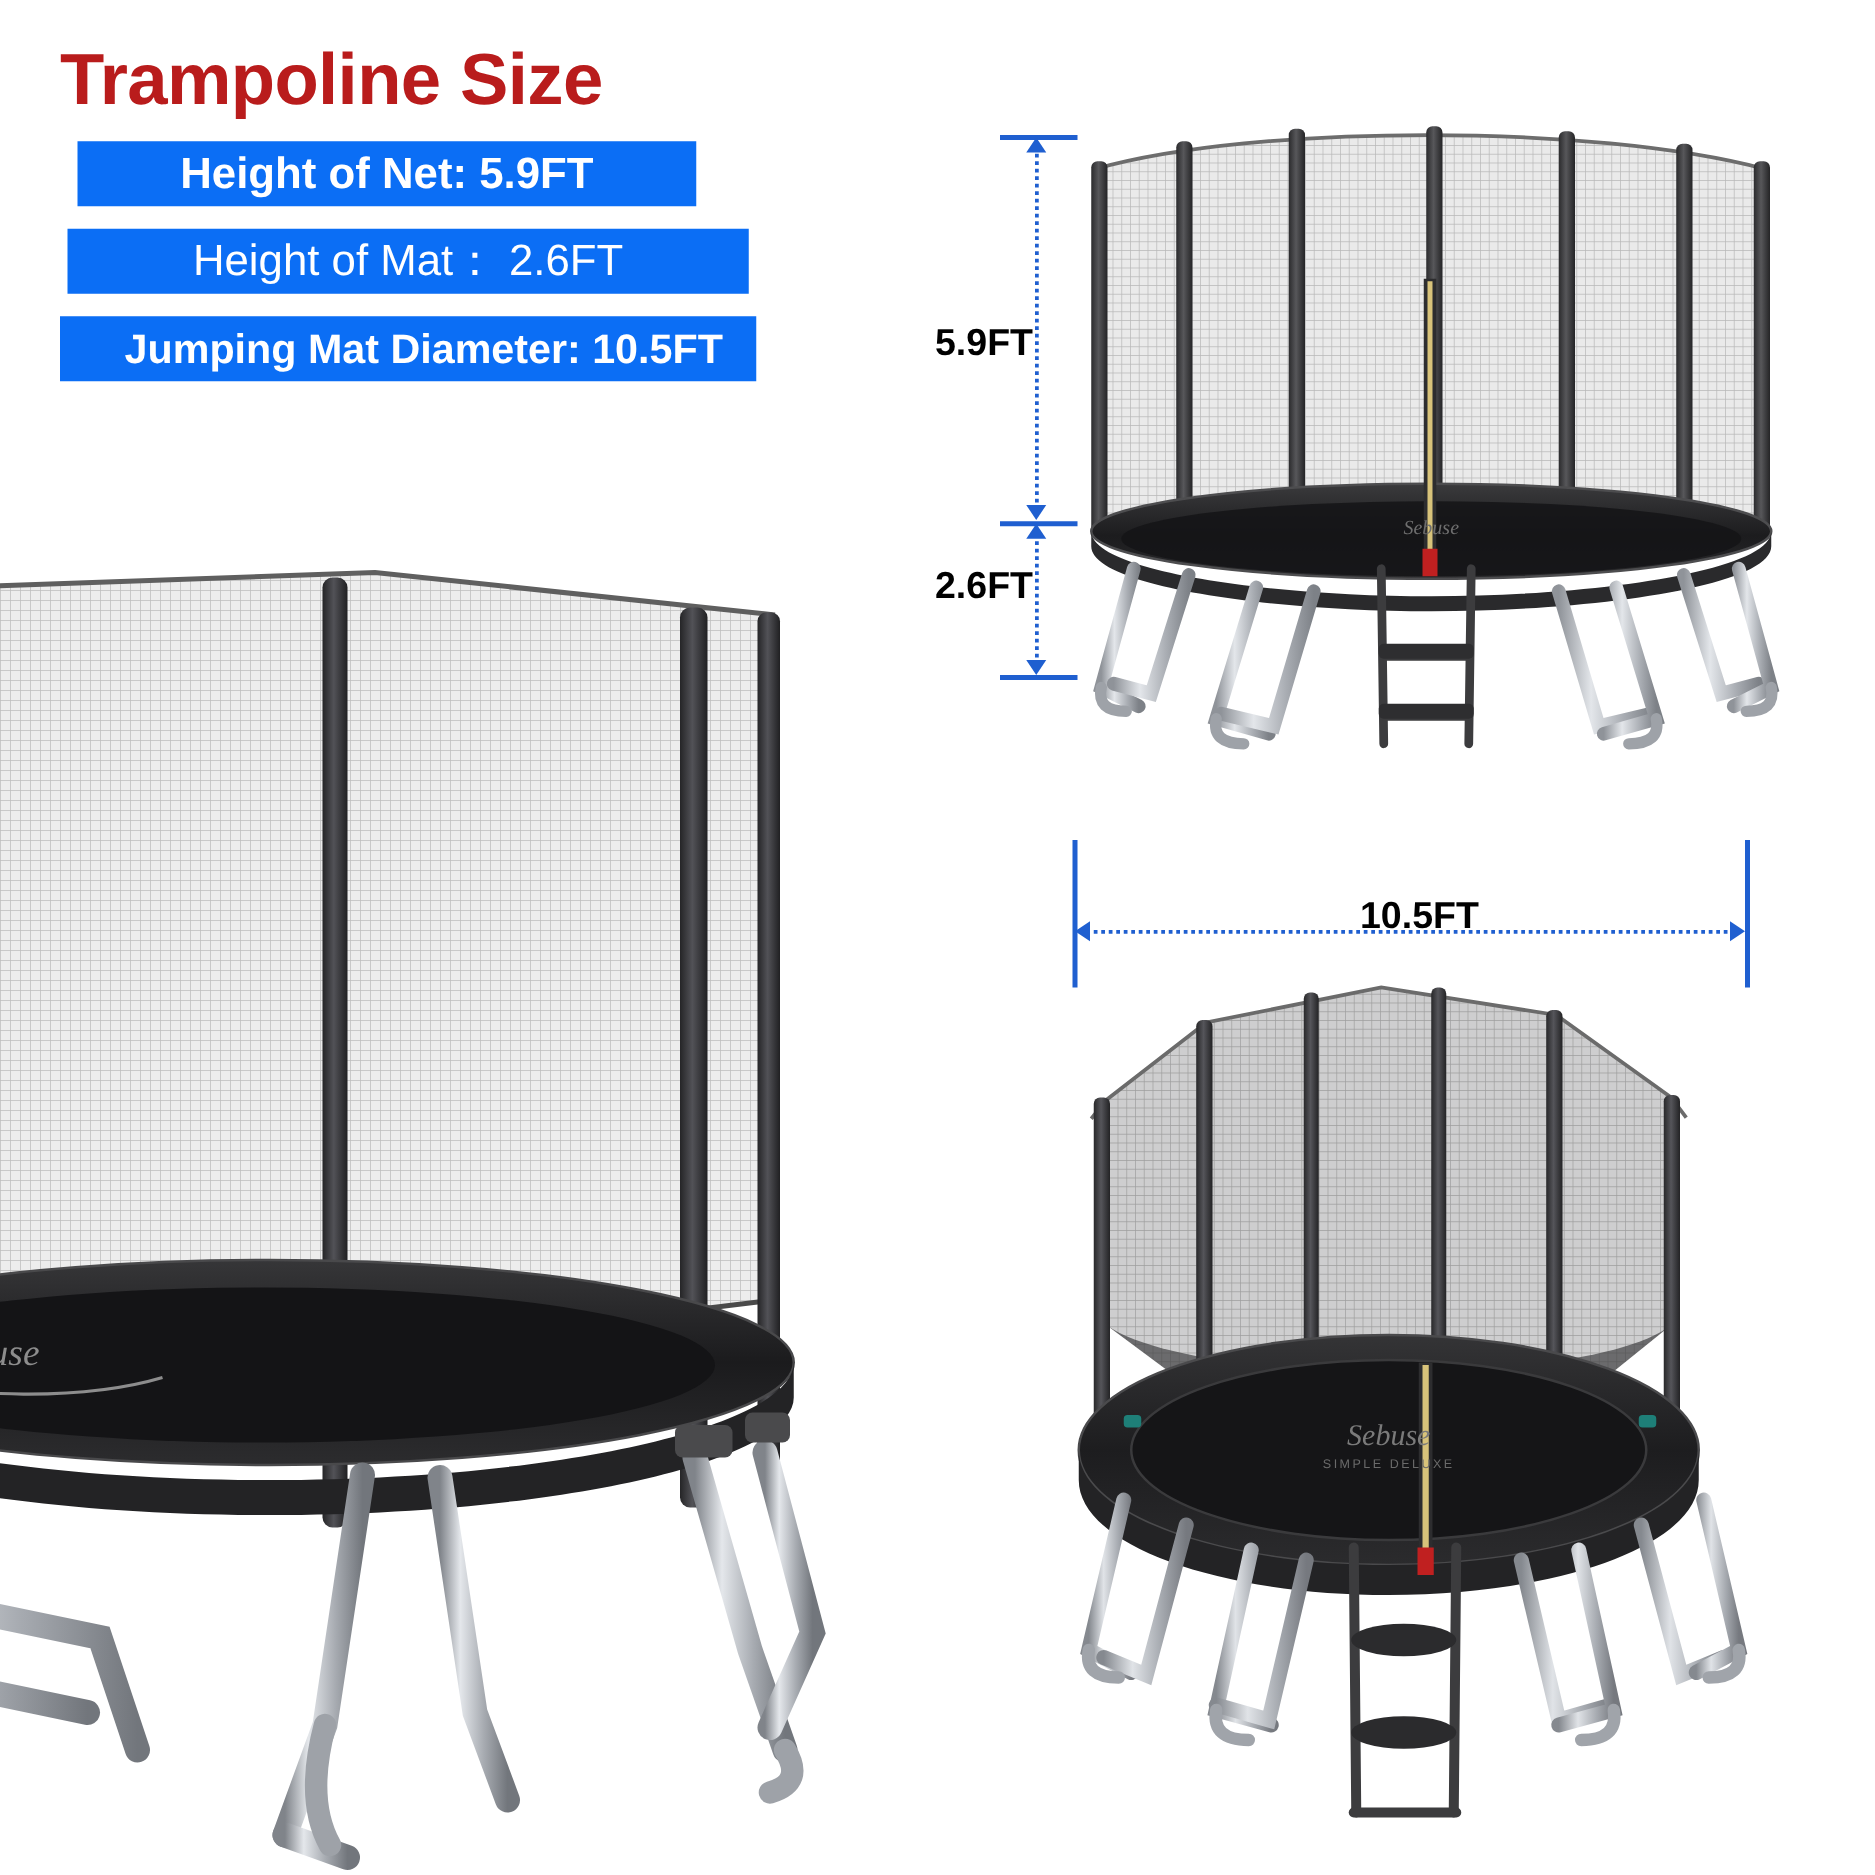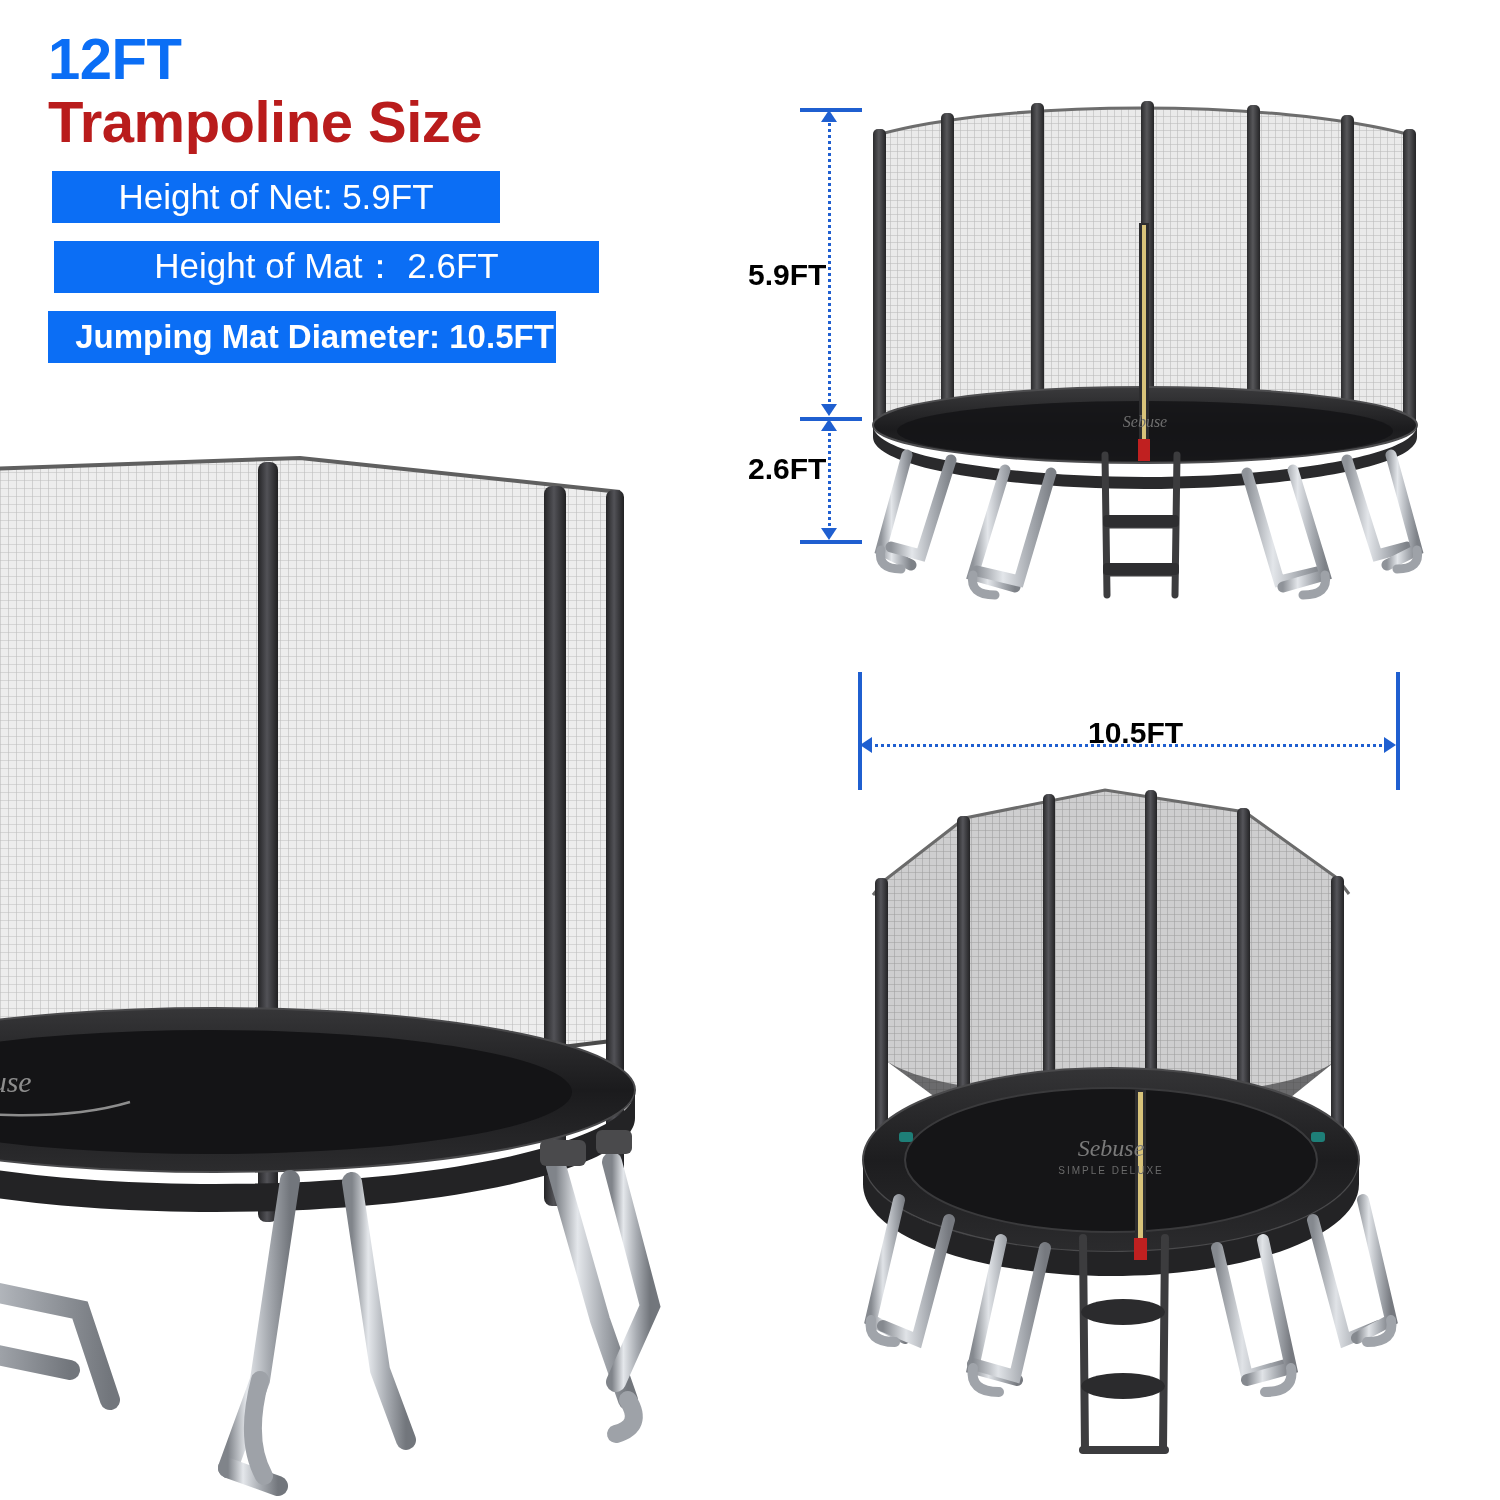--- a/index.html
+++ b/index.html
@@ -45,23 +45,23 @@
     font-size: 35px;
     display: flex;
     align-items: center;
     justify-content: center;
     height: 52px;
     margin-top: 18px;
     box-sizing: border-box;
     padding: 0 14px;
     white-space: nowrap;
   }
-  #spec-net  { width: 448px; margin-left: 4px; }
+  #spec-net  { width: 495px; margin-left: 14px; font-weight: bold; }
   #spec-mat  { width: 545px; margin-left: 6px; }
-  #spec-diam { width: 508px; margin-left: 0px; font-weight: bold; font-size: 33px; padding-left: 39px; }
+  #spec-diam { width: 557px; margin-left: 0px; font-weight: bold; font-size: 33px; padding-left: 39px; }
 
   
   .dim-text {
     position: absolute;
     font-size: 30px;
     font-weight: bold;
     color: #000;
     white-space: nowrap;
   }
   .dim-line-v {
@@ -114,21 +114,20 @@
     color: #8e8e8e;
     font-style: italic;
     white-space: nowrap;
     pointer-events: none;
   }
 </style>
 </head>
 <body>
 
 <div id="title-block">
-  <div id="title-size">12FT</div>
   <div id="title-main">Trampoline Size</div>
 
   <div class="spec-bar" id="spec-net">Height of Net:  5.9FT</div>
   <div class="spec-bar" id="spec-mat">Height of Mat： 2.6FT</div>
   <div class="spec-bar" id="spec-diam">Jumping Mat Diameter: 10.5FT</div>
 </div>
 
 <div class="cap-h" style="left:800px; top:108px; width:62px;"></div>
 <div class="cap-h" style="left:800px; top:417px; width:62px;"></div>
 <div class="cap-h" style="left:800px; top:540px; width:62px;"></div>

